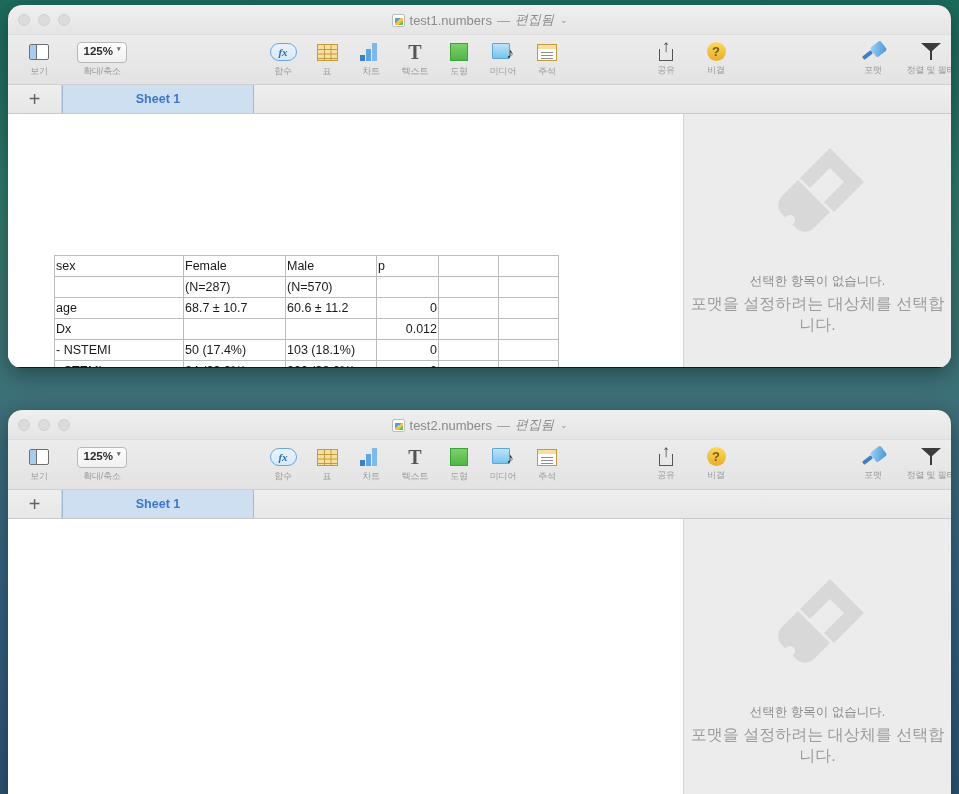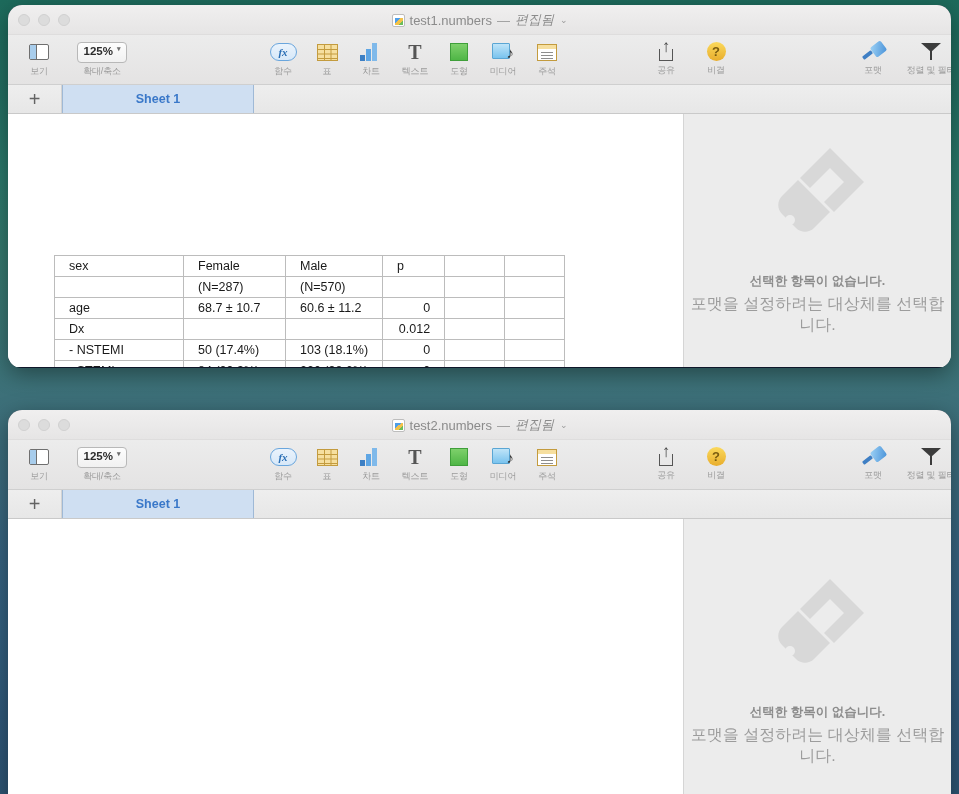--- a/index.html
+++ b/index.html
@@ -169,35 +169,35 @@
   #window-2 .canvas { width: 675px; height: 305px; }
   #window-2 .inspector { width: 268px; height: 305px; }
 
   .inspector {
     background: #ececec;
     border-left: 1px solid #d5d5d5;
     display:flex;flex-direction:column;align-items:center;justify-content:center;
     text-align:center;
   }
   .brush-wrap { margin-bottom: 18px; }
-  .insp-title { font-size:12.5px;color:#8c8c8c;font-weight:bold;margin-bottom:4px;text-align:right;}
+  .insp-title { font-size:12.5px;color:#8c8c8c;font-weight:normal;margin-bottom:4px;text-align:right;}
   .insp-sub { font-size:16px;color:#9c9c9c;}
 
   
   .ntable {
     position:absolute;
     border-collapse: collapse;
     font-size: 12.5px;
     color: #1a1a1a;
     background:#fff;
     table-layout: fixed;
   }
   .ntable td {
     border: 1px solid #bcbcbc;
-    padding: 2px 14px;
+    padding: 2px 1px;
     height: 21px;
     vertical-align: middle;
     white-space: nowrap;
     overflow: hidden;
   }
   .num { text-align: right; padding-right: 5px; }
   #table-1 { left: 46px; top: 141px; }
 </style>
 </head>
 <body>

